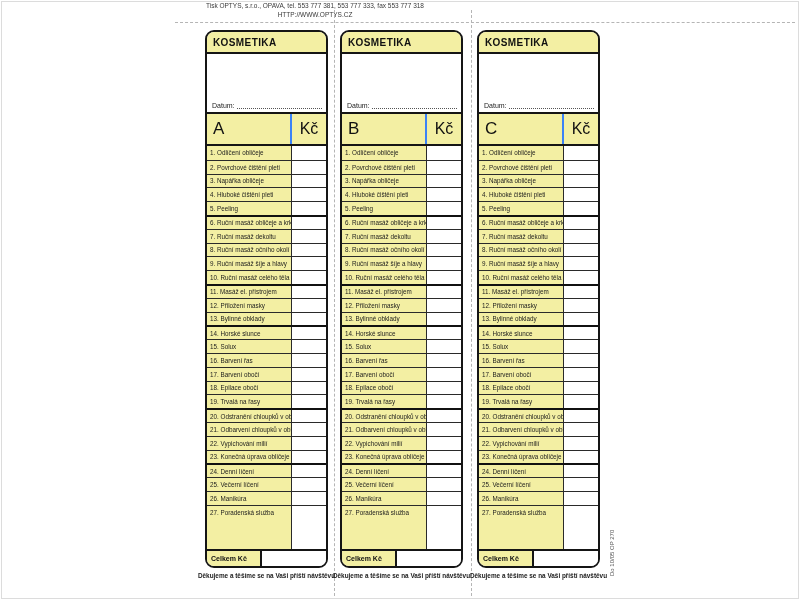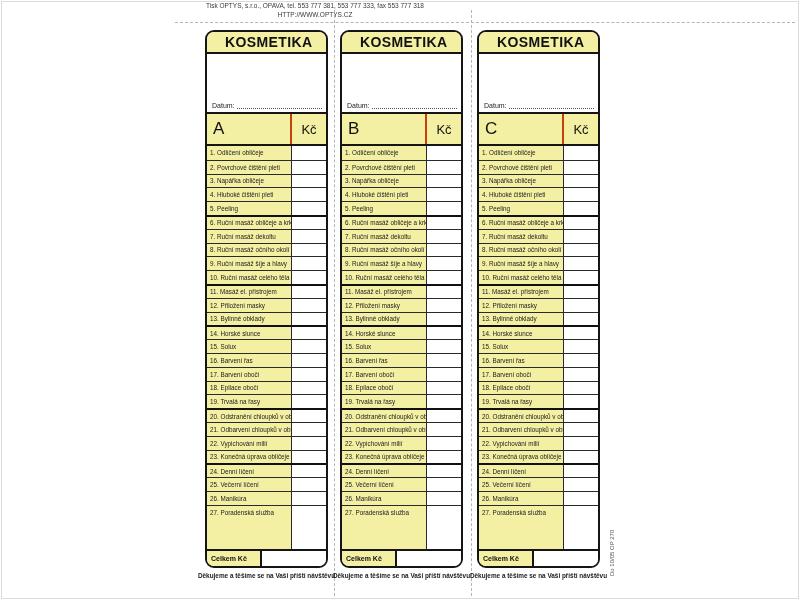--- a/index.html
+++ b/index.html
@@ -27,41 +27,41 @@
     position:absolute;top:30px;width:123px;height:538px;
     background:#fff;border:2px solid #151515;border-radius:9px;
     overflow:hidden;display:flex;flex-direction:column;box-sizing:border-box;
   }
   .card.c1{left:205px;}
   .card.c2{left:340px;}
   .card.c3{left:477px;}
 
   .card-title{
     flex:0 0 22px;background:#f3efa3;border-bottom:2px solid #151515;
-    font-size:14px;font-weight:bold;letter-spacing:.4px;
-    display:flex;align-items:center;padding-left:18px;box-sizing:border-box;
+    font-size:10px;font-weight:bold;letter-spacing:.4px;
+    display:flex;align-items:center;padding-left:6px;box-sizing:border-box;
   }
   .datum-area{
     flex:0 0 58px;background:#fff;display:flex;align-items:flex-end;
     padding:0 4px 3px 5px;box-sizing:border-box;
   }
   .datum-label{font-size:7px;color:#222;margin-right:2px;}
   .datum-line{flex:1;border-bottom:1.5px dotted #555;height:7px;}
 
   .letter-row{
     flex:0 0 30px;background:#f3efa3;display:flex;
     border-top:2px solid #151515;border-bottom:2px solid #151515;box-sizing:content-box;
   }
   .letter-cell{
     flex:1;display:flex;align-items:center;padding-left:6px;
     font-size:17px;color:#111;
   }
   .kc-cell{
-    flex:0 0 34px;border-left:2px solid #c2410c;display:flex;
-    align-items:center;justify-content:center;font-size:13px;margin-left:15px;
+    flex:0 0 34px;border-left:2px solid #3b82f6;display:flex;
+    align-items:center;justify-content:center;font-size:16px;margin-left:15px;
   }
 
   .srow{
     flex:0 0 13.8px;display:flex;box-sizing:border-box;border-top:1px solid #2a2a2a;
   }
   .srow:first-child{border-top:none;}
   .srow.thick{border-top:2px solid #111;}
   .sname{
     flex:1;background:#f3efa3;display:flex;align-items:center;
     padding-left:3px;font-size:6.3px;color:#1c1c1c;white-space:nowrap;overflow:hidden;

